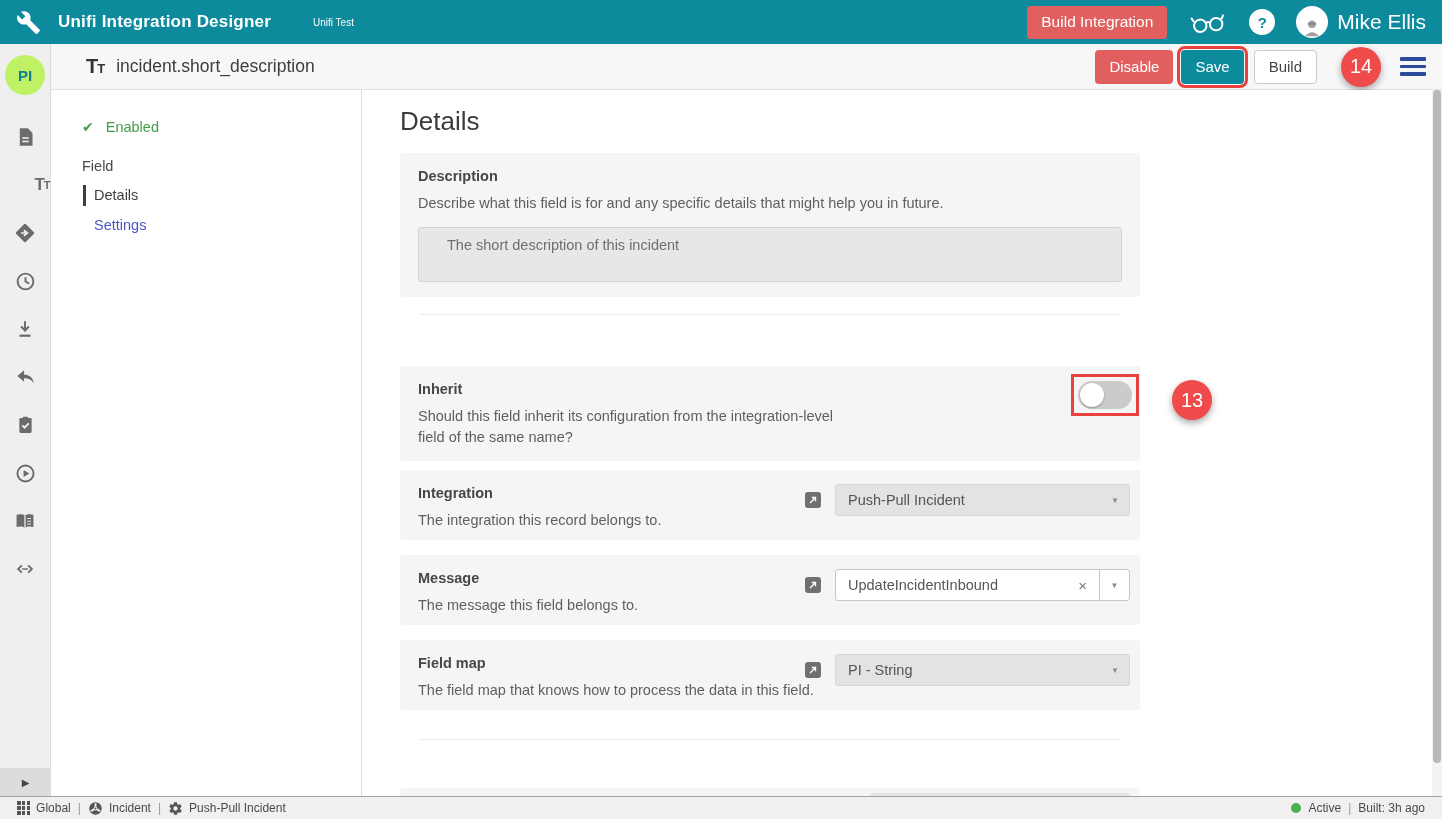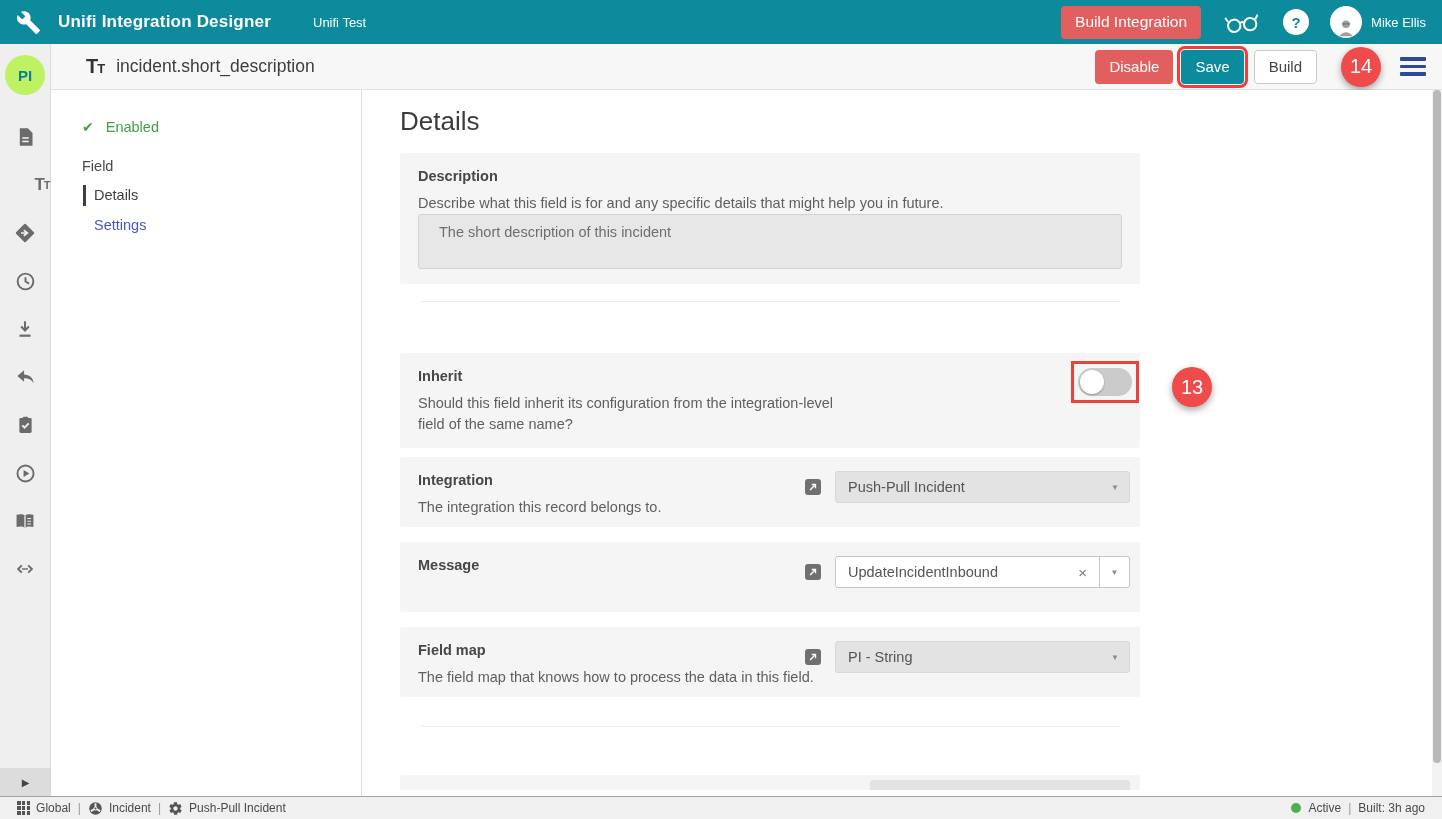--- a/index.html
+++ b/index.html
@@ -4,31 +4,31 @@
 <style>
   * { margin:0; padding:0; box-sizing:border-box; }
   body { font-family:"Liberation Sans", sans-serif; background:#fff; }
   .stage { position:relative; width:1442px; height:819px; overflow:hidden; background:#fff; }
 
   
   .topbar { position:absolute; top:0; left:0; right:0; height:44px; background:#0e8a9d;
             display:flex; align-items:center; color:#fff; }
   .wrench { margin-left:16px; display:flex; }
   .app-title { margin-left:17px; font-size:17px; font-weight:bold; letter-spacing:.2px; }
-  .env { margin-left:42px; font-size:13px; }
+  .env { margin-left:42px; font-size:10px; }
   .topbar-right { margin-left:auto; display:flex; align-items:center; gap:21px; margin-right:16px; }
   .build-btn { background:#e25f5f; color:#fff; border:none; border-radius:4px; height:33px;
                padding:0 14px; font-size:15.5px; font-family:inherit; cursor:pointer; }
   .glasses { display:flex; }
   .help-circle { width:26px; height:26px; border-radius:50%; background:#fff; color:#0e8a9d;
                  display:flex; align-items:center; justify-content:center; font-size:15px; font-weight:bold; }
   .user-chip { display:flex; align-items:center; gap:9px; }
   .avatar { width:32px; height:32px; border-radius:50%; background:#fff; display:flex;
             align-items:flex-end; justify-content:center; overflow:hidden; }
-  .user-name { font-size:13px; }
+  .user-name { font-size:21px; }
 
   
   .toolbar { position:absolute; top:44px; left:51px; right:0; height:46px; background:#f7f7f7;
              border-bottom:1px solid #e0e0e0; display:flex; align-items:center; }
   .tt-icon { margin-left:35px; color:#333; font-weight:800; display:flex; align-items:baseline; }
   .tt-icon .t1 { font-size:20px; }
   .tt-icon .t2 { font-size:13px; margin-left:-1px; }
   .record-title { margin-left:11px; font-size:17.5px; color:#3d3d3d; }
   .toolbar-right { margin-left:auto; display:flex; align-items:center; margin-right:16px; }
   .btn { height:34px; border-radius:4px; font-size:15px; padding:0 14px; border:none;
@@ -68,22 +68,22 @@
   .nav-item.active::before { content:""; position:absolute; left:1px; top:-1px; width:3px; height:21px; background:#3f3f3f; }
 
   
   .main { position:absolute; left:363px; top:90px; right:10px; bottom:23px; overflow:hidden; background:#fff; }
   .content { margin-left:37px; width:740px; }
   .page-heading { margin-top:16px; font-size:26px; font-weight:400; color:#3b3b3b; }
   .card { background:#f5f5f5; border-radius:3px; padding:15px 18px; position:relative; }
   .card-label { font-size:14.5px; font-weight:bold; color:#474747; }
   .card-help { font-size:14.5px; color:#5f5f5f; margin-top:9px; line-height:21px; }
   .desc-card { margin-top:16px; }
-  .desc-input { height:55px; background:#e7e7e7; border:1px solid #d3d3d3;
-                border-radius:3px; padding:9px 20px; font-size:14.5px; color:#6e6e6e; }
+  .desc-input { margin-top:13px; height:55px; background:#e7e7e7; border:1px solid #d3d3d3;
+                border-radius:3px; padding:9px 28px; font-size:14.5px; color:#6e6e6e; }
   hr.sep { border:none; border-top:1px solid #ececec; }
   .hr1 { margin:17px 20px 51px; }
   .hr2 { margin:29px 20px 48px; }
 
   .inherit-card { padding-bottom:13px; margin-bottom:9px; }
   .inherit-card .card-help { width:430px; }
   .toggle-hl { position:absolute; top:8px; right:1px; border:3px solid #e8413e; padding:4px; }
   .toggle { width:54px; height:28px; border-radius:14px; background:#cbcbcb; position:relative; cursor:pointer; }
   .toggle .knob { position:absolute; left:2px; top:2px; width:24px; height:24px; border-radius:50%;
                   background:#fff; box-shadow:0 1px 2px rgba(0,0,0,.3); }
@@ -299,20 +299,21 @@
           </span>
           <div class="select">
             <span>Push-Pull Incident</span>
             <span class="caret">▼</span>
           </div>
         </div>
       </section>
 
       <section class="card field-row">
         <div class="card-label">Message</div>
+        <div class="card-help">The message this field belongs to.</div>
         <div class="controls">
           <span class="link-icon">
             <svg width="10" height="10" viewBox="0 0 12 12">
                 <path d="M2.5 9.5L9 3M4.5 3H9v4.5" stroke="#fff" stroke-width="1.6" fill="none"></path>
               </svg>
           </span>
           <div class="combo">
             <span class="combo-text">UpdateIncidentInbound</span>
             <span class="clear">×</span>
             <span class="caret-cell">▼</span>

